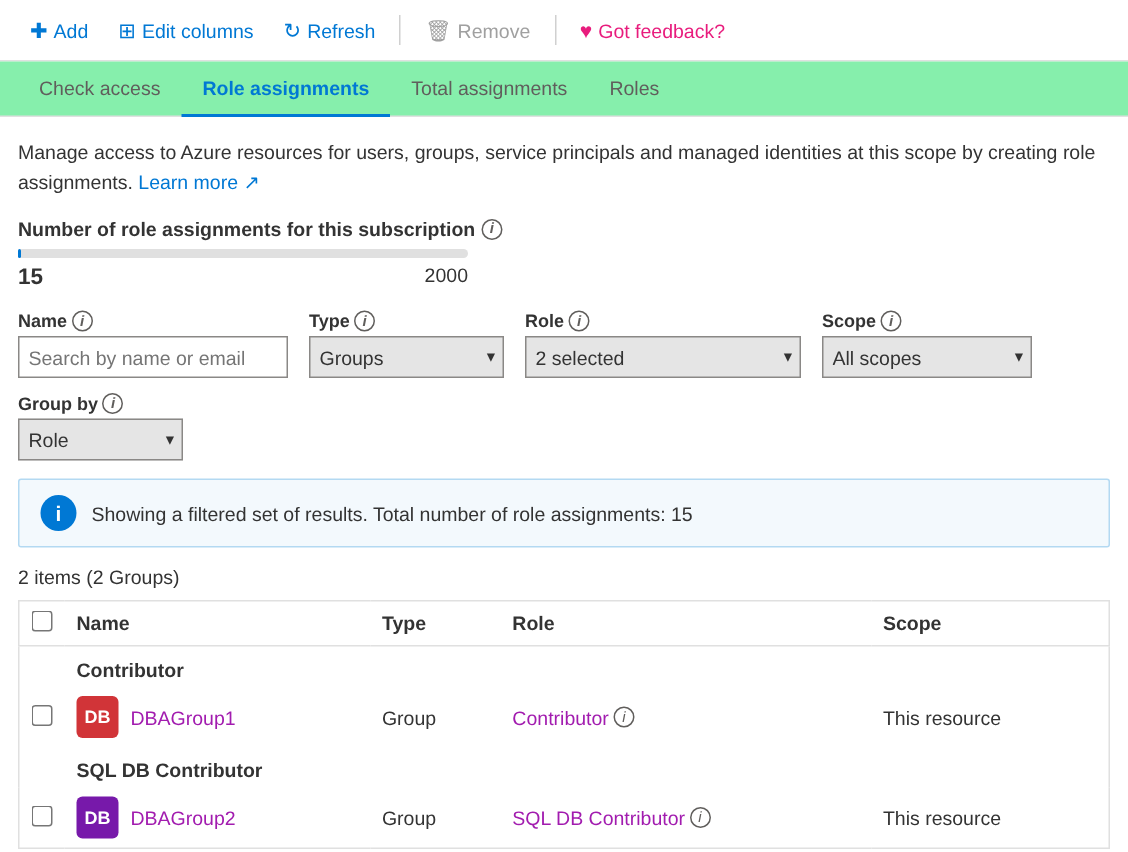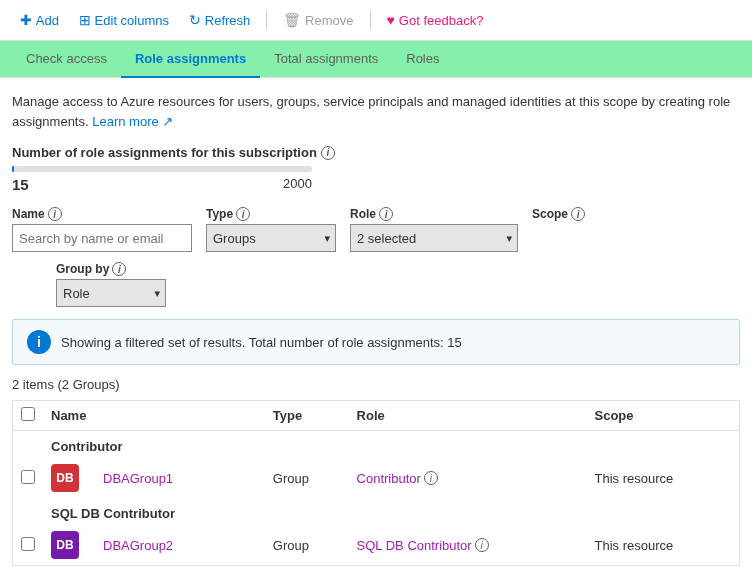--- a/index.html
+++ b/index.html
@@ -54,21 +54,21 @@
       color: #333; background: #e5e5e5; appearance: none; -webkit-appearance: none;
       padding-right: 24px; cursor: pointer; outline: none;
     }
     .select-wrap { position: relative; display: inline-block; }
     .select-wrap::after {
       content: '▾'; position: absolute; right: 6px; top: 50%; transform: translateY(-50%);
       pointer-events: none; font-size: 11px; color: #333;
     }
 
     
-    .groupby-section { margin-bottom: 12px; margin-left: 44px; }
+    .groupby-section { margin-bottom: 12px; }
 
     
     .info-banner {
       display: flex; align-items: center; gap: 10px;
       background: #f3f9fd; border: 1px solid #b3d9f2; padding: 10px 14px;
       margin-bottom: 12px; border-radius: 2px;
     }
     .info-banner .info-icon {
       width: 24px; height: 24px; background: #0078d4; border-radius: 50%;
       display: flex; align-items: center; justify-content: center;
@@ -94,21 +94,21 @@
 
     
     .avatar {
       width: 28px; height: 28px; border-radius: 4px;
       display: flex; align-items: center; justify-content: center;
       color: white; font-weight: 700; font-size: 12px; flex-shrink: 0;
     }
     .avatar-red { background: #d13438; }
     .avatar-purple { background: #7719aa; }
 
-    .name-cell { display: flex; align-items: center; gap: 24px; }
+    .name-cell { display: flex; align-items: center; gap: 8px; }
     .name-link { color: #a21caf; text-decoration: none; cursor: pointer; }
 
     .role-link { color: #0078d4; text-decoration: none; cursor: pointer; display: flex; align-items: center; gap: 3px; }
 
     .info-circle {
       display: inline-flex; align-items: center; justify-content: center;
       width: 14px; height: 14px; border-radius: 50%; border: 1px solid #605e5c;
       color: #605e5c; font-size: 10px; font-style: italic; cursor: default;
     }
 
@@ -205,33 +205,40 @@
         </select>
       </div>
     </div>
 
     <div class="filter-group">
       <div class="filter-label">
         <span>Role</span>
         <span class="info-circle">i</span>
       </div>
       <div class="select-wrap">
-        <select class="filter-select" style="width:168px">
+        <select class="filter-select" style="width:184px">
           <option selected="">2 selected</option>
           <option>All roles</option>
           <option>Contributor</option>
           <option>SQL DB Contributor</option>
         </select>
       </div>
     </div>
 
     <div class="filter-group">
       <div class="filter-label">
         <span>Scope</span>
         <span class="info-circle">i</span>
+      </div>
+      <div class="select-wrap">
+        <select class="filter-select" style="width:140px">
+          <option selected="">All scopes</option>
+          <option>This resource</option>
+          <option>Inherited</option>
+        </select>
       </div>
     </div>
   </div>
 
   <div class="groupby-section">
     <div class="filter-label">
       <span>Group by</span>
       <span class="info-circle">i</span>
     </div>
     <div class="select-wrap" style="margin-top:3px">

